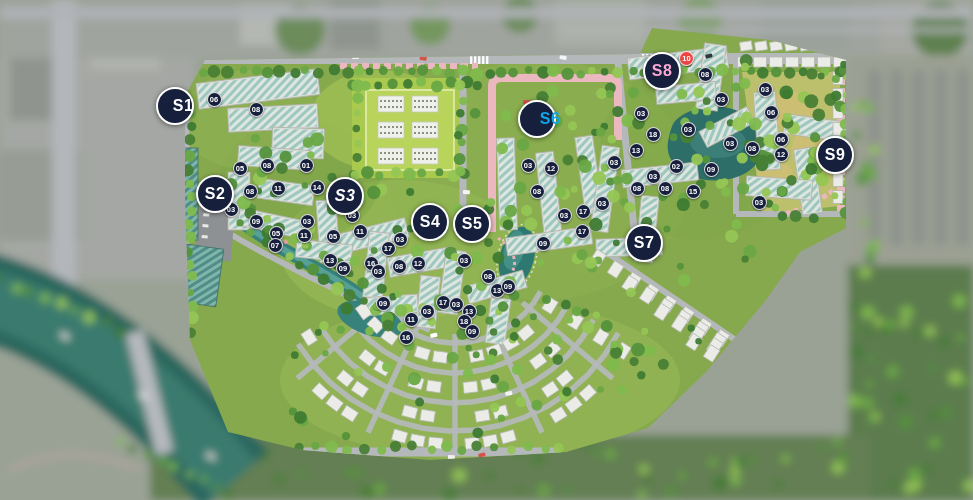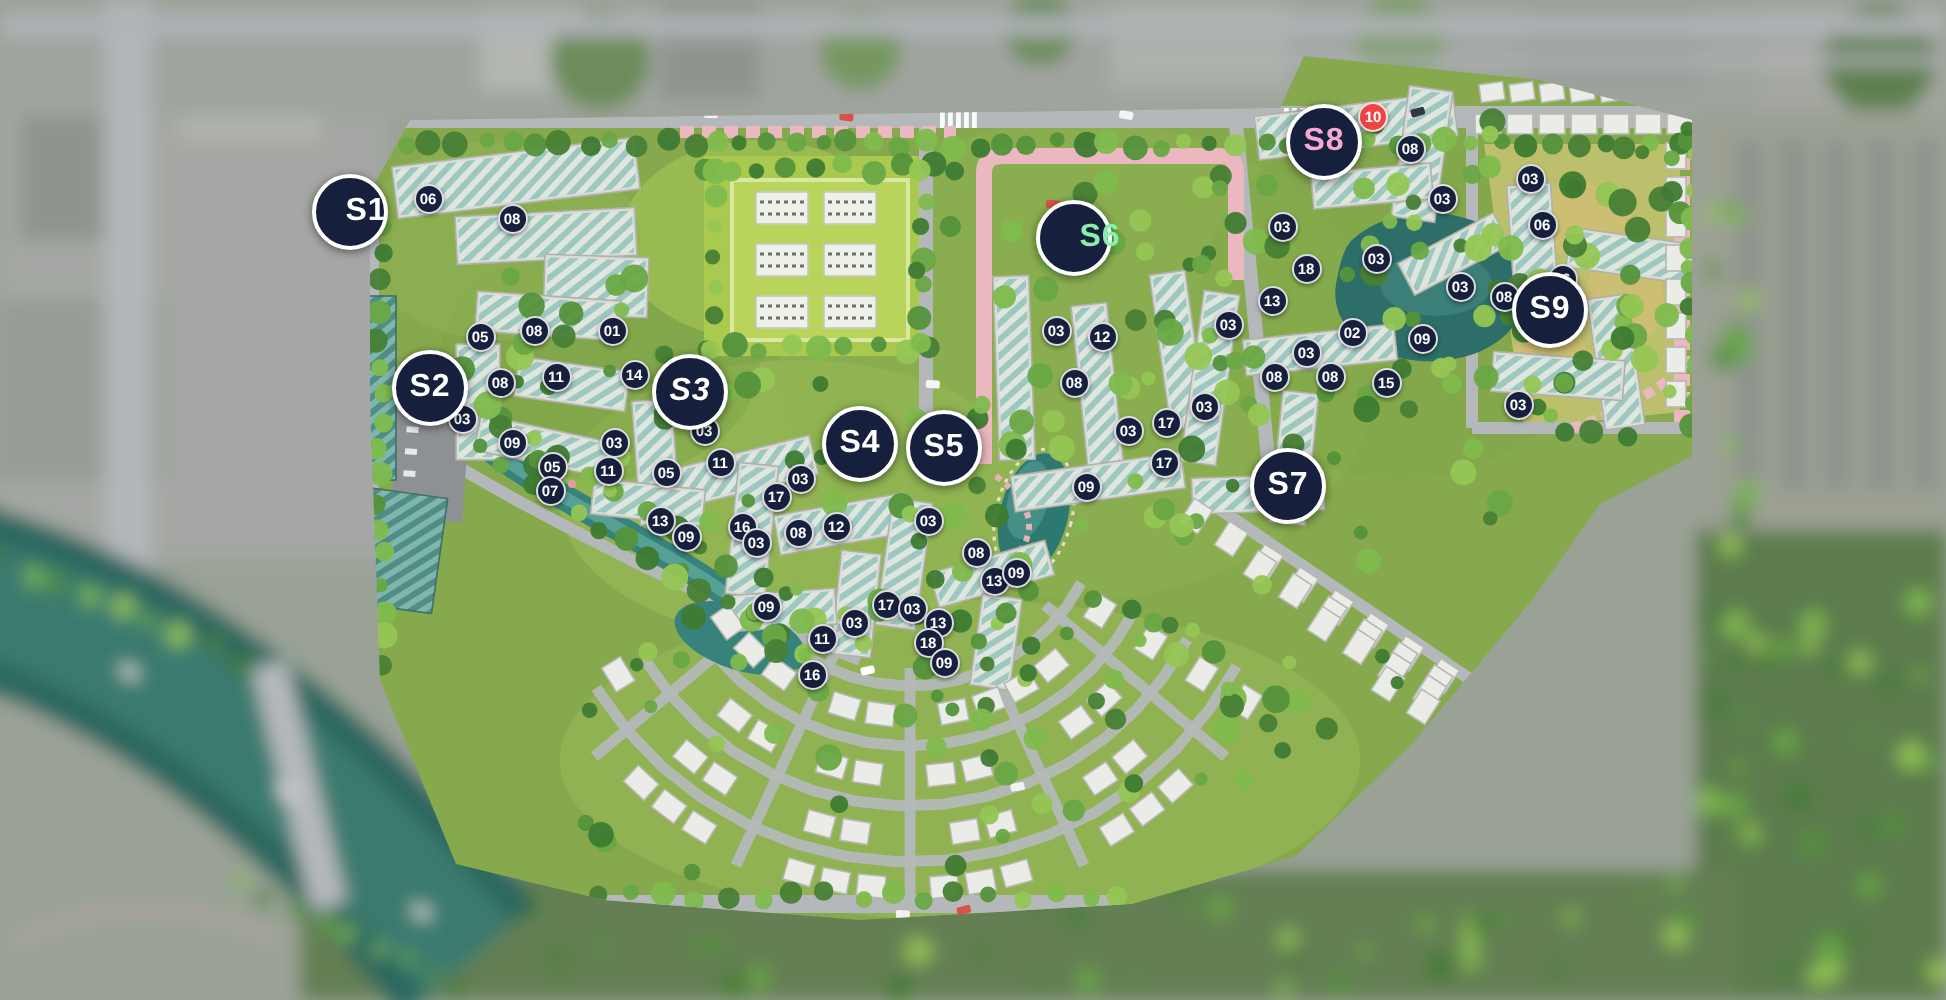--- a/index.html
+++ b/index.html
@@ -907,24 +907,24 @@
           <circle cx="845.7" cy="212.8" r="6.1" fill="#54923b" opacity="0.95"></circle>
         </g>
       </g>
   </svg>
   <div id="markers">
       <div class="zone-marker" style="left: 156px; top: 87px; background: rgb(22, 31, 59); color: rgb(255, 255, 255); border-color: rgb(255, 255, 255); padding-left: 16px;">S1</div>
       <div class="zone-marker" style="left: 196px; top: 175px; background: rgb(22, 31, 59); color: rgb(255, 255, 255); border-color: rgb(255, 255, 255);">S2</div>
       <div class="zone-marker" style="left: 326px; top: 177px; background: rgb(22, 31, 59); color: rgb(255, 255, 255); border-color: rgb(255, 255, 255); font-style: italic;">S3</div>
       <div class="zone-marker" style="left: 411px; top: 203px; background: rgb(22, 31, 59); color: rgb(255, 255, 255); border-color: rgb(255, 255, 255);">S4</div>
       <div class="zone-marker" style="left: 453px; top: 205px; background: rgb(22, 31, 59); color: rgb(255, 255, 255); border-color: rgb(255, 255, 255);">S5</div>
-      <div class="zone-marker" style="left: 518px; top: 100px; background: rgb(22, 31, 59); color: #86efac; border-color: rgb(255, 255, 255); padding-left: 26px;">S6</div>
+      <div class="zone-marker" style="left: 518px; top: 100px; background: rgb(22, 31, 59); color: #0ea5e9; border-color: rgb(255, 255, 255); padding-left: 26px;">S6</div>
       <div class="zone-marker" style="left: 625px; top: 224px; background: rgb(22, 31, 59); color: rgb(255, 255, 255); border-color: rgb(255, 255, 255);">S7</div>
       <div class="zone-marker" style="left: 643px; top: 28px; background: rgb(22, 31, 59); color: #f9a8d4; border-color: rgb(255, 255, 255); margin-top: 24px;">S8</div>
-      <div class="zone-marker" style="left: 756px; top: 136px; background: rgb(22, 31, 59); color: rgb(255, 255, 255); border-color: rgb(255, 255, 255);">S9</div>
+      <div class="zone-marker" style="left: 816px; top: 136px; background: rgb(22, 31, 59); color: rgb(255, 255, 255); border-color: rgb(255, 255, 255);">S9</div>
       <div class="bldg-marker" style="left: 206.5px; top: 91.5px; background: rgb(22, 31, 59); color: rgb(255, 255, 255);">06</div>
       <div class="bldg-marker" style="left: 248.5px; top: 101.5px; background: rgb(22, 31, 59); color: rgb(255, 255, 255);">08</div>
       <div class="bldg-marker" style="left: 232.5px; top: 160.5px; background: rgb(22, 31, 59); color: rgb(255, 255, 255);">05</div>
       <div class="bldg-marker" style="left: 259.5px; top: 157.5px; background: rgb(22, 31, 59); color: rgb(255, 255, 255);">08</div>
       <div class="bldg-marker" style="left: 298.5px; top: 157.5px; background: rgb(22, 31, 59); color: rgb(255, 255, 255); text-align: right;">01</div>
       <div class="bldg-marker" style="left: 270.5px; top: 180.5px; background: rgb(22, 31, 59); color: rgb(255, 255, 255);">11</div>
       <div class="bldg-marker" style="left: 309.5px; top: 179.5px; background: rgb(22, 31, 59); color: rgb(255, 255, 255);">14</div>
       <div class="bldg-marker" style="left: 242.5px; top: 183.5px; background: rgb(22, 31, 59); color: rgb(255, 255, 255);">08</div>
       <div class="bldg-marker" style="left: 223.5px; top: 201.5px; background: rgb(22, 31, 59); color: rgb(255, 255, 255);">03</div>
       <div class="bldg-marker" style="left: 248.5px; top: 213.5px; background: rgb(22, 31, 59); color: rgb(255, 255, 255);">09</div>

